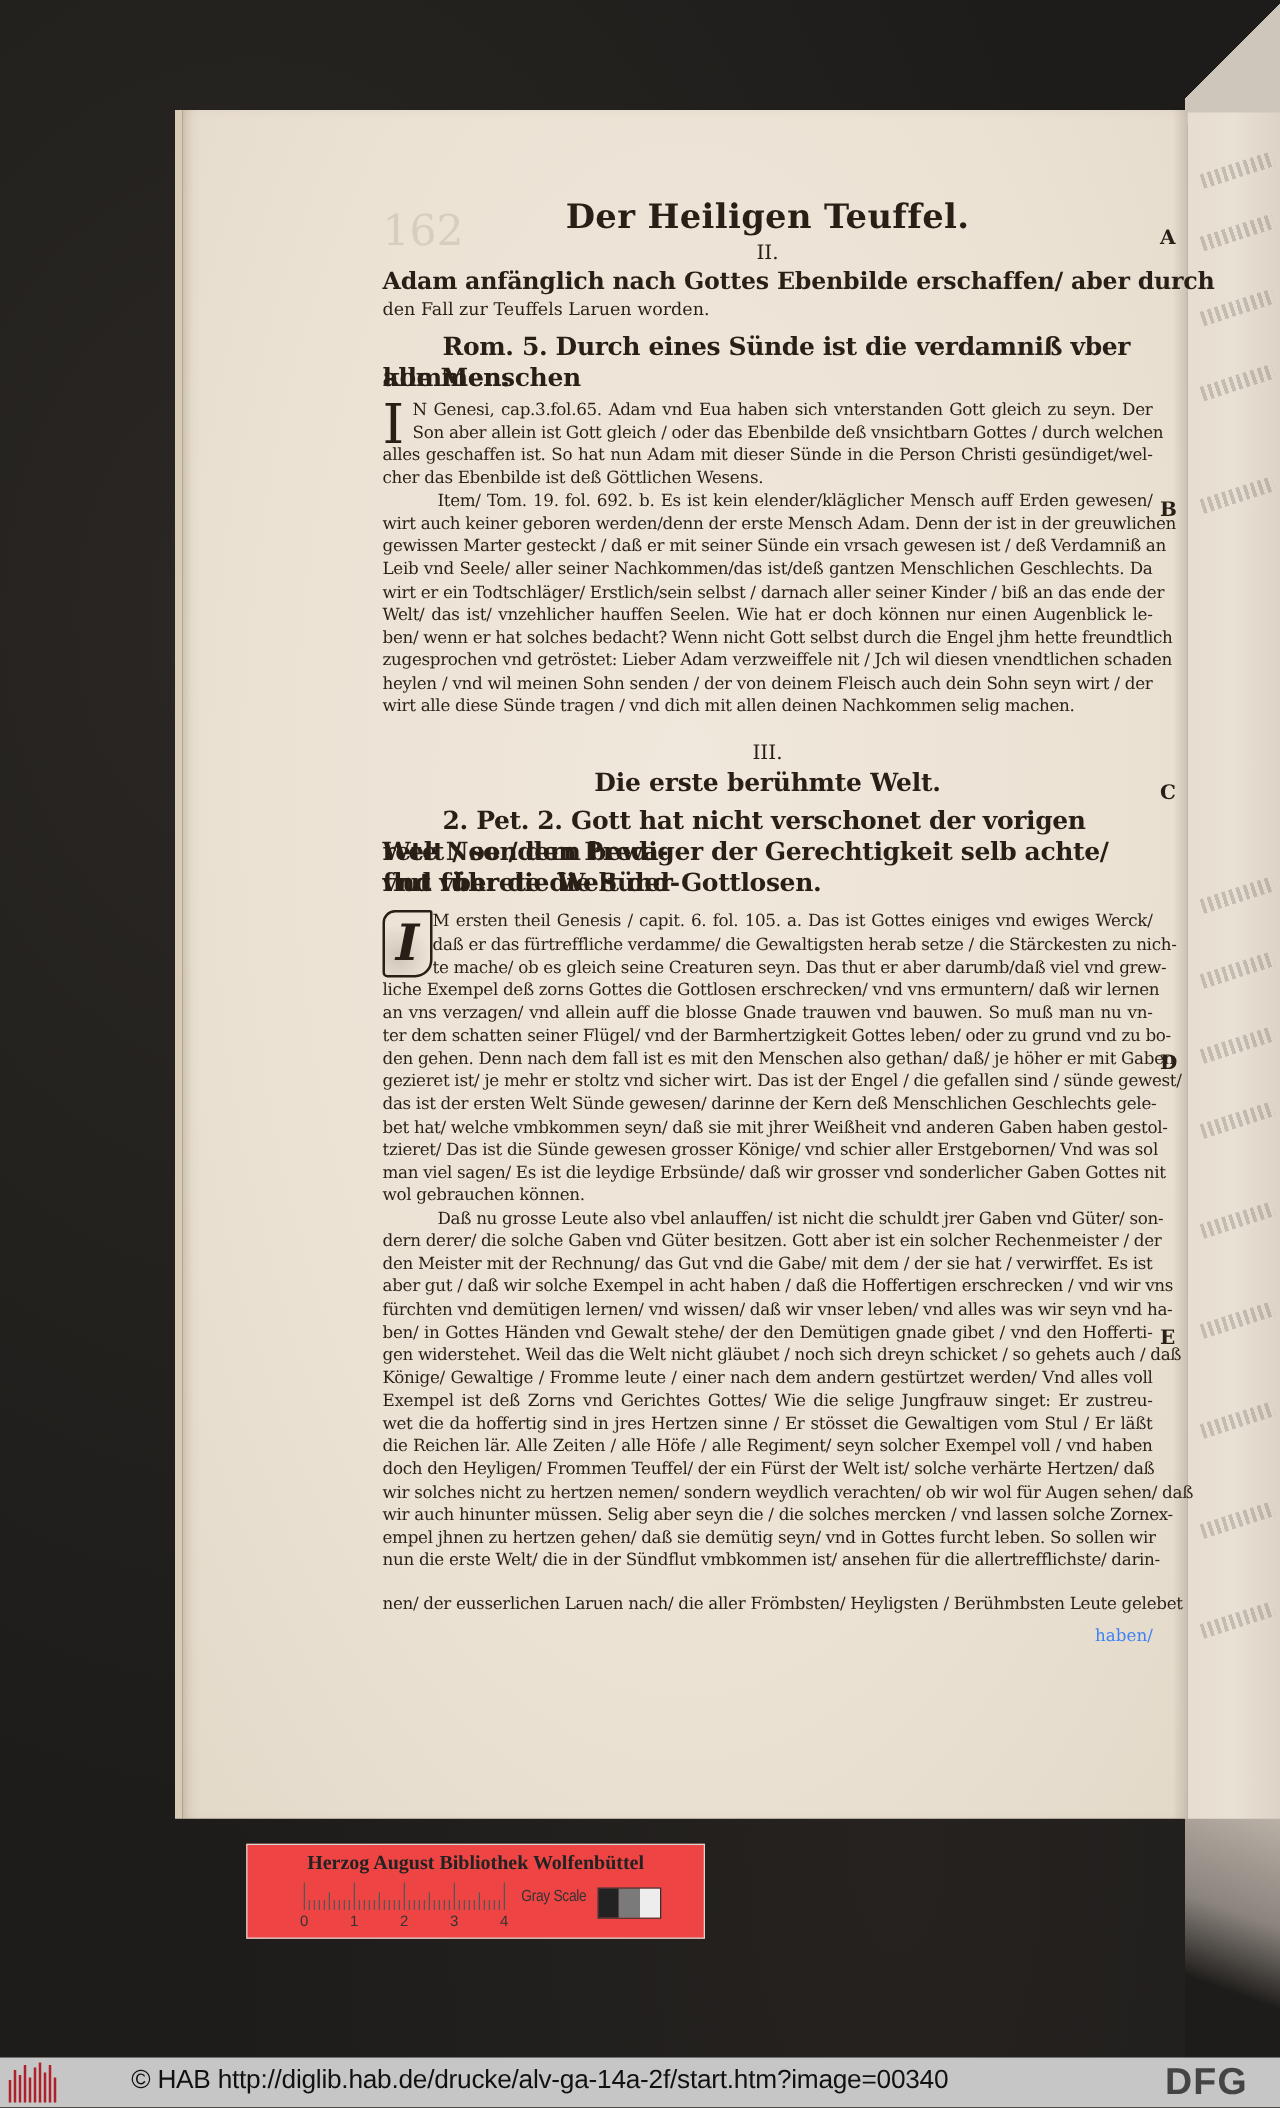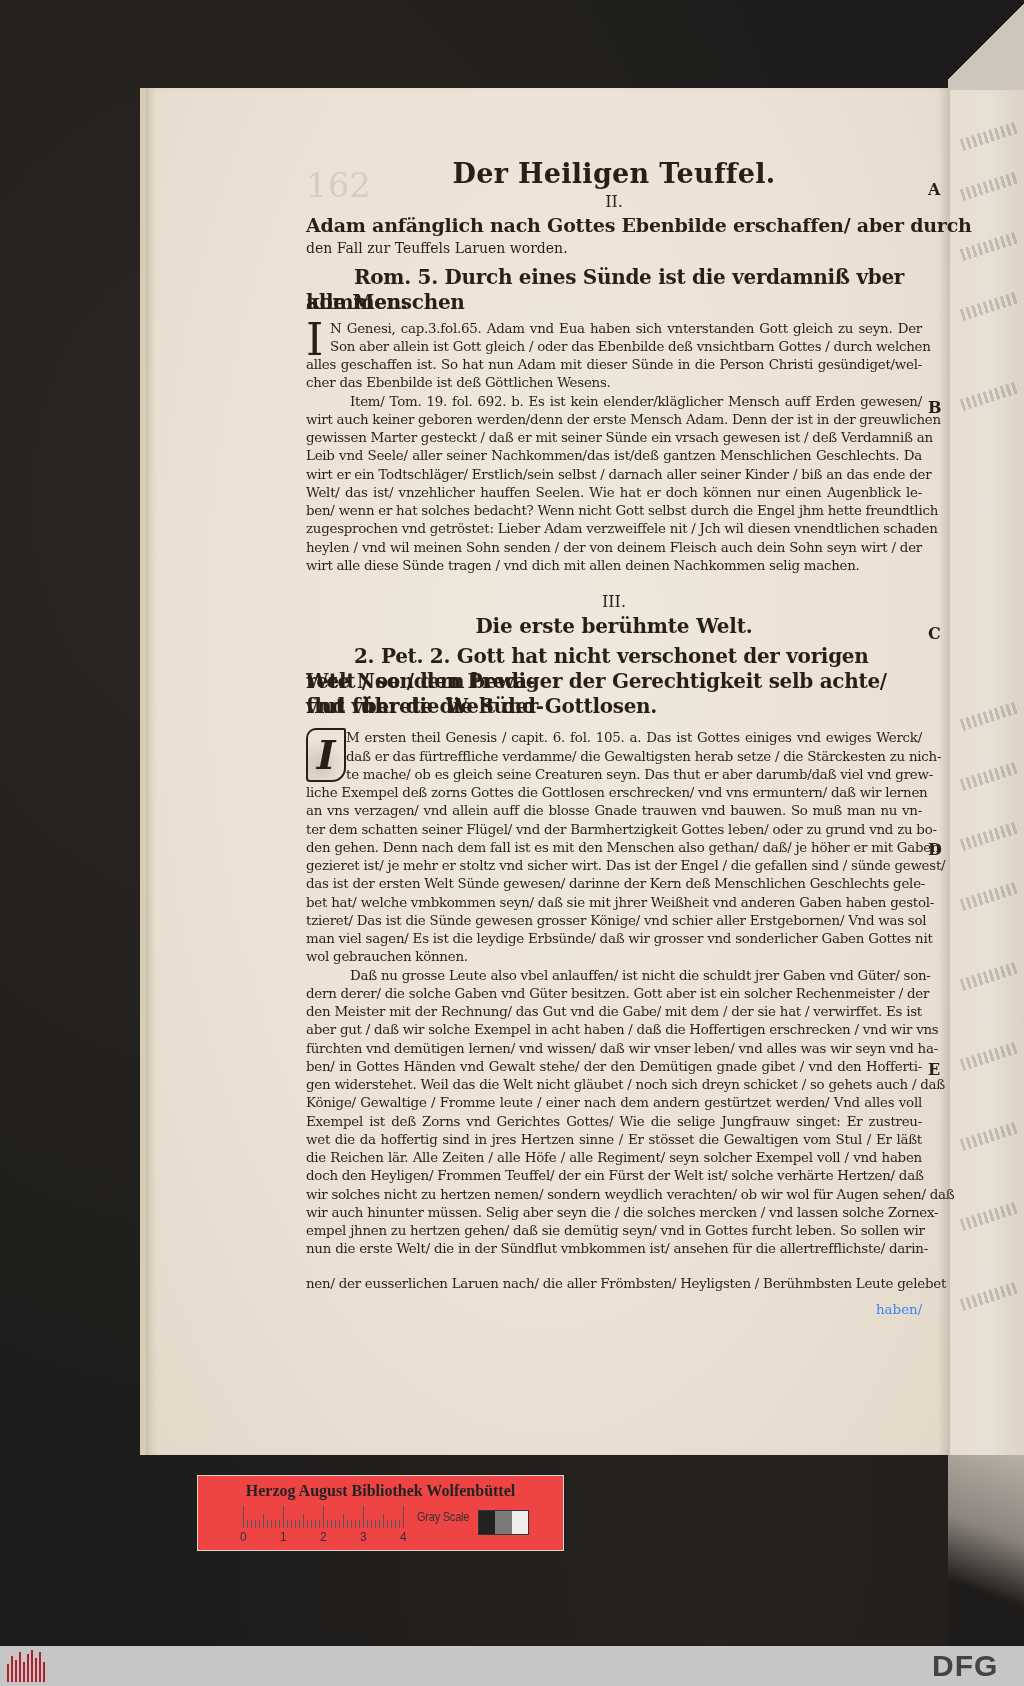--- a/index.html
+++ b/index.html
@@ -295,14 +295,15 @@
     <span style="left:6px;height:26px"></span>
     <span style="left:10px;height:22px"></span>
     <span style="left:14px;height:30px"></span>
     <span style="left:18px;height:20px"></span>
     <span style="left:22px;height:28px"></span>
     <span style="left:26px;height:32px"></span>
     <span style="left:30px;height:24px"></span>
     <span style="left:34px;height:30px"></span>
     <span style="left:38px;height:20px"></span>
   </div>
+  <div class="footer-text">© HAB http://diglib.hab.de/drucke/alv-ga-14a-2f/start.htm?image=00340</div>
   <div class="dfg-logo">DFG</div>
 </div>
 
 </body></html>

